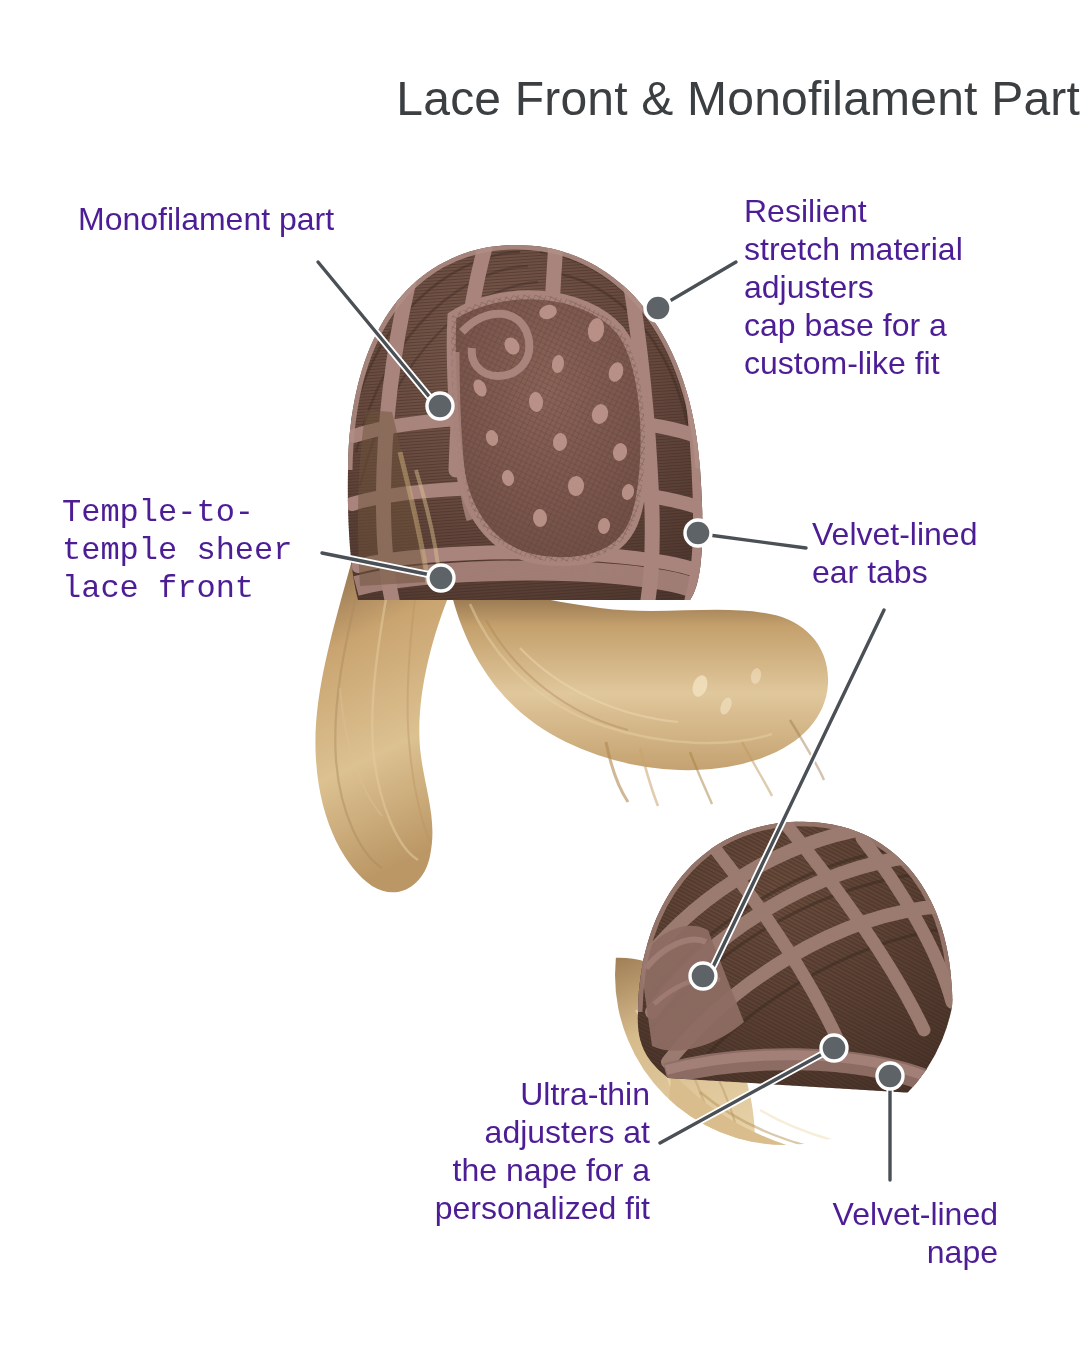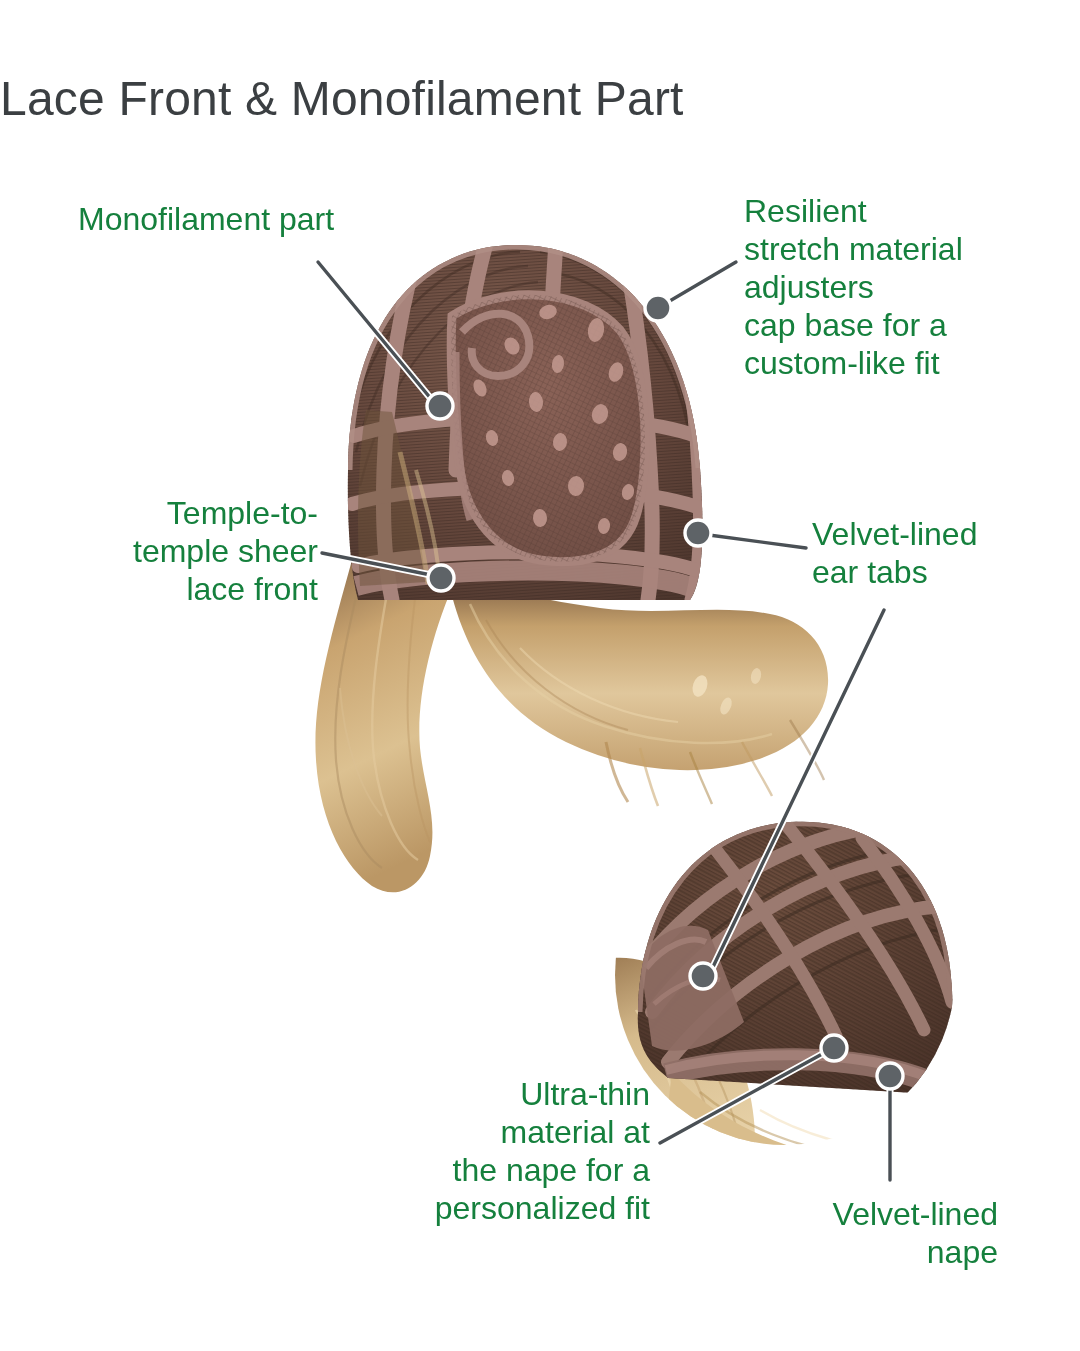--- a/index.html
+++ b/index.html
@@ -18,43 +18,43 @@
     background: #ffffff;
     overflow: hidden;
   }
 
   
   #title {
     position: absolute;
     left: 0;
     top: 70px;
     width: 1080px;
-    text-align: left;
+    text-align: right;
     font-size: 48px;
     line-height: 58px;
     color: #3b3f42;
     font-weight: 400;
     letter-spacing: 0.2px;
   }
 
   
   .callout {
     position: absolute;
-    color: #15803d;
+    color: #4c1d95;
     font-size: 32px;
     line-height: 38px;
     font-weight: 400;
     white-space: pre-line;
   }
   .callout.right-align { text-align: right; }
   .callout.left-align  { text-align: left; }
 
   #lbl-mono     { left: 78px;  top: 200px; width: 340px; text-align: left; }
   #lbl-stretch  { left: 744px; top: 192px; width: 290px; text-align: left; }
-  #lbl-temple   { left: 62px;  top: 494px; width: 256px; text-align: right; }
+  #lbl-temple   { left: 62px;  top: 494px; width: 256px; text-align: left; font-family: Liberation Mono, monospace; }
   #lbl-eartabs  { left: 812px; top: 515px; width: 230px; text-align: left; }
   #lbl-adjust   { left: 380px; top: 1075px; width: 270px; text-align: right; }
   #lbl-nape     { left: 770px; top: 1195px; width: 228px; text-align: right; }
 
   
   #art, #leaders {
     position: absolute;
     left: 0; top: 0;
     width: 1080px;
     height: 1351px;
@@ -297,21 +297,21 @@
 stretch material
 adjusters
 cap base for a
 custom-like fit</div>
   <div class="callout right-align" id="lbl-temple">Temple-to-
 temple sheer
 lace front</div>
   <div class="callout left-align" id="lbl-eartabs">Velvet-lined
 ear tabs</div>
   <div class="callout right-align" id="lbl-adjust">Ultra-thin
-material at
+adjusters at
 the nape for a
 personalized fit</div>
   <div class="callout right-align" id="lbl-nape">Velvet-lined
 nape</div>
 
   <svg id="leaders" viewBox="0 0 1080 1351">
     <g id="leader-lines">
         <line x1="318" y1="262" x2="432" y2="400" stroke="#ffffff" stroke-width="7" stroke-linecap="round"></line>
         <line x1="318" y1="262" x2="432" y2="400" stroke="#4a5055" stroke-width="3.4" stroke-linecap="round"></line>
         <line x1="736" y1="262" x2="668" y2="302" stroke="#ffffff" stroke-width="7" stroke-linecap="round"></line>

